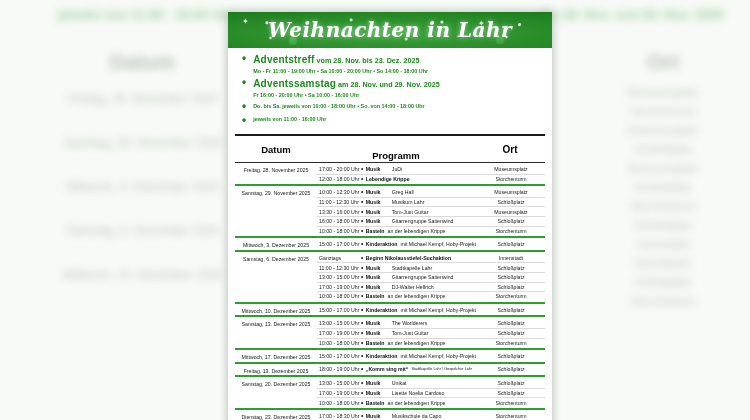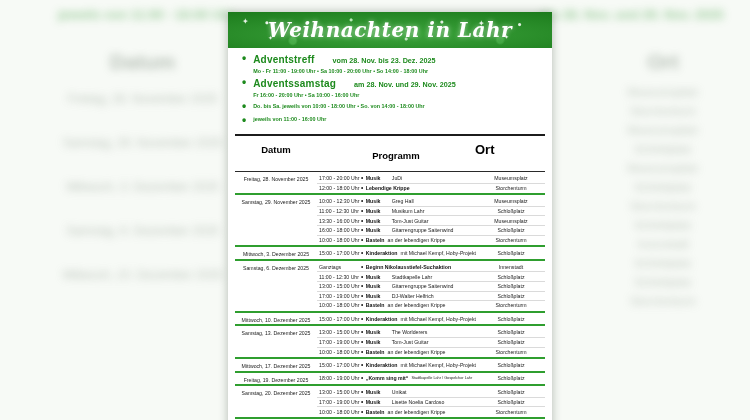--- a/index.html
+++ b/index.html
@@ -46,29 +46,29 @@
   }
   .sparkle { position:absolute; color:rgba(255,255,255,.9); font-size:8px; line-height:8px; }
   .sparkle::before { content:'✦'; }
 
   
   .bullets { padding:5px 8px 2px 14px; }
   .bullet { display:flex; margin-bottom:3.5px; }
   .dot { color:#1d8a1d; font-size:12px; font-weight:bold; line-height:10px; margin-right:7px; }
   .b-head { line-height:10px; }
   .b-title { color:#1d8a1d; font-weight:bold; font-size:10px; letter-spacing:.2px;margin-top:16px; }
-  .b-sub   { color:#1d8a1d; font-weight:bold; font-size:7.2px; margin-left:18px; }
+  .b-sub   { color:#1d8a1d; font-weight:bold; font-size:7.2px; margin-left:2px; }
   .b-detail{ color:#1d8a1d; font-weight:bold; font-size:5.4px; margin-top:1.5px; }
 
   
   .schedule { margin:4px 7px 0 7px; border-top:2px solid #1c1c1c; }
-  .sched-header { display:flex; align-items:center; border-bottom:1.5px solid #2a2a2a; padding:2px 0 10px 0; }
+  .sched-header { display:flex; align-items:center; border-bottom:1.5px solid #2a2a2a; padding:2px 0 1px 0; }
   .h-date { width:82px; text-align:center; font-weight:bold; font-size:9.5px; color:#000; }
   .h-prog { flex:1;    text-align:center; font-weight:bold; font-size:9.5px; color:#000;margin-top:12px; }
-  .h-ort  { width:70px; text-align:left; font-weight:bold; font-size:13px; color:#000; }
+  .h-ort  { width:70px; text-align:center; font-weight:bold; font-size:10px; color:#000; }
 
   .group { display:flex; padding:1px 0; }
   .group + .group { border-top:2px solid #2f9e2f; }
   .sched-body { border-bottom:2px solid #2f9e2f; }
   .c-date { width:82px; font-size:5.2px; color:#222; text-align:center; padding-top:3px; }
   .rows { flex:1; display:flex; flex-direction:column; min-width:0; }
   .prow { position:relative; display:flex; align-items:center; height:9.6px; padding-right:68px; }
   .prow + .prow { border-top:1px solid #dadada; }
   .c-time { width:44px; font-size:5.2px; color:#222; padding-left:2px; white-space:nowrap; flex:none; }
   .c-bullet { font-size:6.5px; color:#111; margin-right:2.5px; line-height:6px; flex:none; }

